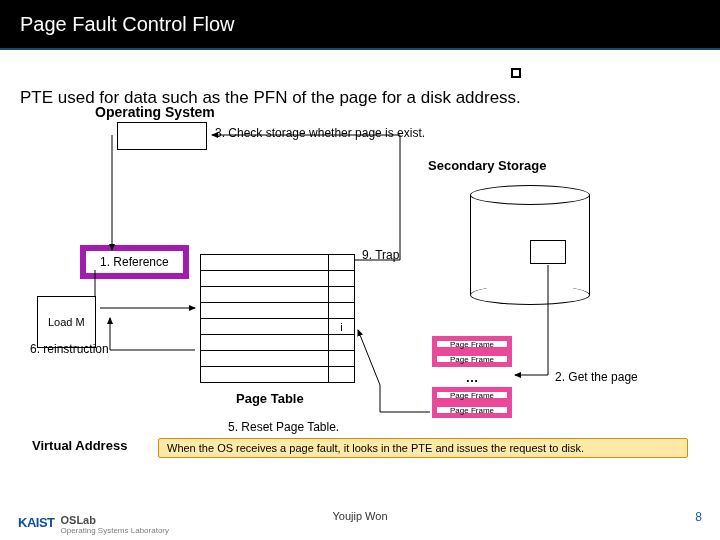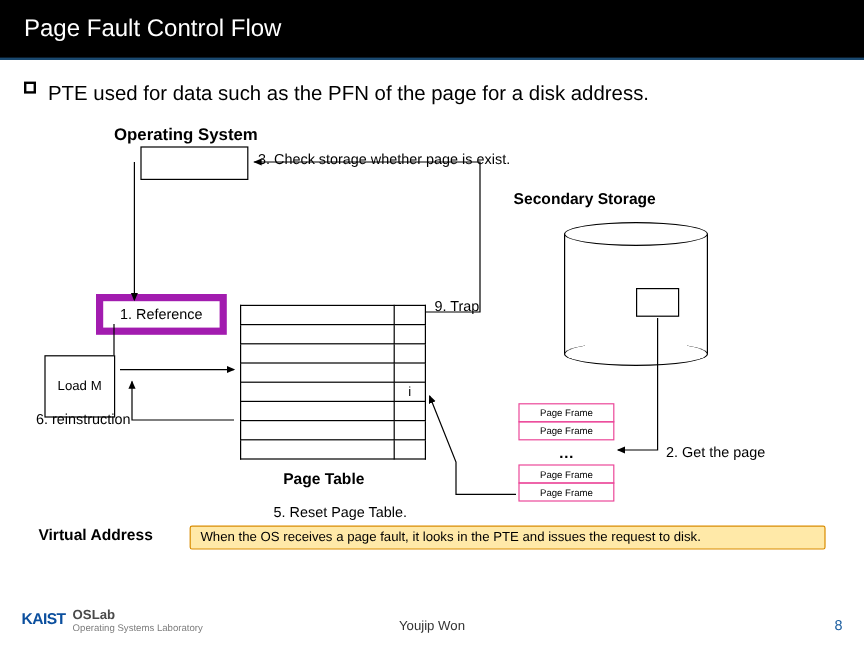--- a/index.html
+++ b/index.html
@@ -1,46 +1,46 @@
 <!DOCTYPE html>
 <html><head>
 <meta charset="utf-8">
 <style>
   * { box-sizing: border-box; margin: 0; padding: 0; }
   body { width: 720px; height: 540px; background: #fff; font-family: "Segoe UI", Tahoma, sans-serif; position: relative; overflow: hidden; }
   .header { background: #000; height: 50px; display: flex; align-items: center; padding: 16px 20px; border-bottom: 2px solid #1a4970; }
   .header h1 { color: #fff; font-size: 20px; font-weight: 400; }
   .content { position: relative; width: 100%; height: 460px; }
-  .bullet-row { position: absolute; left: 20px; top: 18px; display: flex; align-items: flex-start; gap: 10px; }
+  .bullet-row { position: absolute; left: 20px; top: 18px; display: flex; align-items: flex-end; gap: 10px; flex-direction: column; }
   .bullet-sq { width: 10px; height: 10px; border: 2px solid #000; background: #fff; }
   .bullet-text { font-size: 17px; }
   .os-label { position: absolute; left: 95px; top: 54px; font-size: 14px; font-weight: 600; }
   .os-box-a { position: absolute; left: 117px; top: 72px; width: 90px; height: 28px; border: 1px solid #000; background: #fff; }
   .step3 { position: absolute; left: 215px; top: 76px; font-size: 12px; }
   .sec-storage-label { position: absolute; left: 428px; top: 108px; font-size: 13px; font-weight: 600; }
   .cylinder { position: absolute; left: 470px; top: 135px; width: 120px; height: 120px; }
   .cyl-body { position: absolute; left: 0; top: 10px; width: 120px; height: 100px; border-left: 1px solid #000; border-right: 1px solid #000; background: #fff; }
   .cyl-top { position: absolute; left: 0; top: 0; width: 120px; height: 20px; border: 1px solid #000; border-radius: 50%; background: #fff; }
   .cyl-bot { position: absolute; left: 0; top: 100px; width: 120px; height: 20px; border: 1px solid #000; border-radius: 50%; background: #fff; border-top: none;}
   .disk-block { position: absolute; left: 530px; top: 190px; width: 36px; height: 24px; border: 1px solid #000; background: #fff; z-index: 5; }
   .ref-box { position: absolute; left: 80px; top: 195px; border: 6px solid #a21caf; padding: 4px 14px; font-size: 12px; background: #fff; }
   .trap-label { position: absolute; left: 362px; top: 198px; font-size: 12px; }
   .loadm { position: absolute; left: 37px; top: 246px; border: 1px solid #000; padding: 19px 10px; font-size: 11px; background:#fff; }
   .pt { position: absolute; left: 200px; top: 204px; width: 155px; border-collapse: collapse; }
   .pt td { border: 1px solid #000; height: 16px; font-size: 11px; text-align: center; }
   .pt-label { position: absolute; left: 236px; top: 341px; font-size: 13px; font-weight: 600; }
   .step5 { position: absolute; left: 228px; top: 370px; font-size: 12px; }
   .reinstr { position: absolute; left: 30px; top: 292px; font-size: 12px; }
   .pframes { position: absolute; left: 432px; top: 286px; width: 80px; }
-  .pf { border: 1px solid #ec4899; height: 16px; font-size: 8px; display:flex; align-items:center; justify-content:center; margin-bottom: -1px; }
+  .pf { border: 5px solid #ec4899; height: 16px; font-size: 8px; display:flex; align-items:center; justify-content:center; margin-bottom: -1px; }
   .pf.dots { border: none; height: 22px; font-size: 13px; font-weight: 600; }
   .step4 { position: absolute; left: 555px; top: 320px; font-size: 12px; }
   .va-label { position: absolute; left: 32px; top: 388px; font-size: 13px; font-weight: 600; }
   .callout { position: absolute; left: 158px; top: 388px; width: 530px; border: 1.5px solid #d98c00; background: #ffe9a8; border-radius: 2px; padding: 3px 8px; font-size: 11px; }
-  .footer { position: absolute; bottom: 12px; left: 0; width: 100%; height: 30px; display: flex; align-items: flex-end; justify-content: space-between; padding: 0 18px; }
+  .footer { position: absolute; bottom: 0; left: 0; width: 100%; height: 30px; display: flex; align-items: flex-start; justify-content: space-between; padding: 0 18px; }
   .brand { display: flex; align-items: center; gap: 6px; }
   .brand .k { color: #0b4f9e; font-weight: 700; font-size: 13px; letter-spacing: -0.5px; }
   .brand .os { color: #4a4a4a; font-weight: 700; font-size: 11px; }
   .brand .osl { color: #7d7d7d; font-size: 8px; display:block; margin-top:-2px; }
   .author { font-size: 11px; color: #333; position:absolute; left:50%; transform:translateX(-50%);}
   .pagenum { color: #1c5ea0; font-size: 12px; }
   svg.arrows { position: absolute; left: 0; top: 0; width: 720px; height: 460px; pointer-events: none; }
 </style>
 </head>
 <body>

